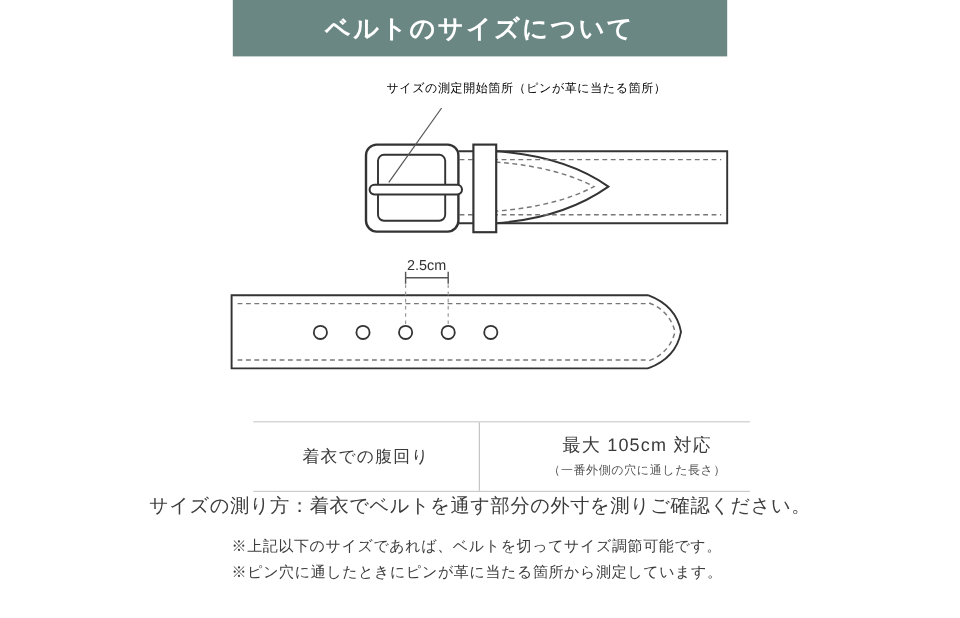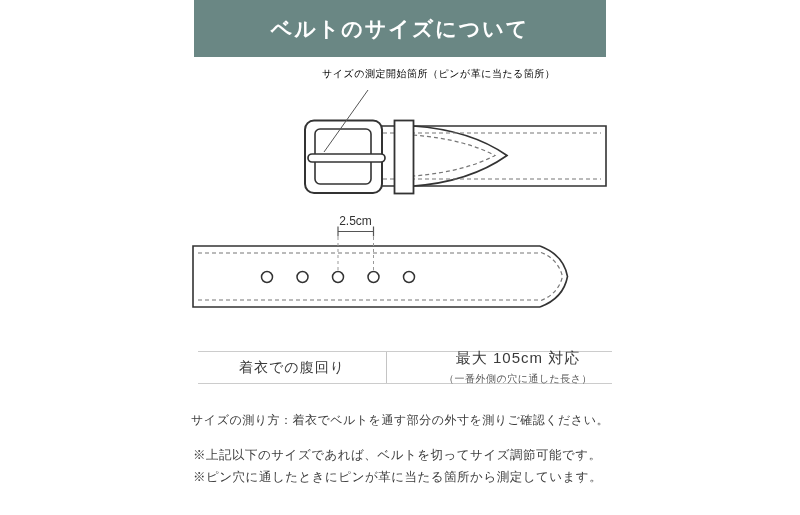--- a/index.html
+++ b/index.html
@@ -2,50 +2,50 @@
 <html><head>
 <meta charset="utf-8">
 <style>
   html, body { margin:0; padding:0; background:#ffffff; }
   .page {
     position:relative; width:800px; height:515px; background:#ffffff;
     font-family:"Liberation Sans","DejaVu Sans",sans-serif; color:#3a3a3a; overflow:hidden;
   }
   
   .title-bar {
-    position:absolute; left:194px; top:0; width:412px; height:57px;
+    position:absolute; left:194px; top:0; width:412px; height:47px;
     background:#6a8784; display:flex; align-items:center; justify-content:center;
   }
   .title-bar h1 {
     margin:0; color:#ffffff; font-size:21px; font-weight:bold; letter-spacing:2px;
   }
   
   .annotation {
     position:absolute; left:322px; top:67px;
     font-size:10px; letter-spacing:0.5px; color:#000000; white-space:nowrap;
   }
   
   svg.diagram { position:absolute; left:0; top:0; }
   
   .size-table {
-    position:absolute; left:198px; top:351px; width:414px; height:33px;
+    position:absolute; left:211px; top:351px; width:414px; height:59px;
     box-sizing:border-box; border-top:1px solid #cccccc; border-bottom:1px solid #cccccc;
     display:flex;
     gap:37px;
   }
   .size-table .cell {
     flex:1; display:flex; flex-direction:column; align-items:center; justify-content:center;
   }
   .size-table .cell.left { border-right:1px solid #c4c4c4; font-size:14px; letter-spacing:1px; }
   .size-table .val-main { font-size:15px; letter-spacing:1px; }
   .size-table .val-sub { font-size:10px; color:#555555; margin-top:4px; letter-spacing:0.5px; }
   
   .caption {
     position:absolute; left:0; top:412px; width:800px; text-align:center;
-    font-size:12px; letter-spacing:0.5px; color:#3c3c3c;
+    font-size:16px; letter-spacing:0.5px; color:#3c3c3c;
   }
   
   .notes {
     position:absolute; left:193px; top:446px;
     font-size:12.5px; line-height:21.5px; letter-spacing:0.5px; color:#3c3c3c;font-family:Liberation Mono, monospace;
   }
 </style>
 </head>
 <body>
 

